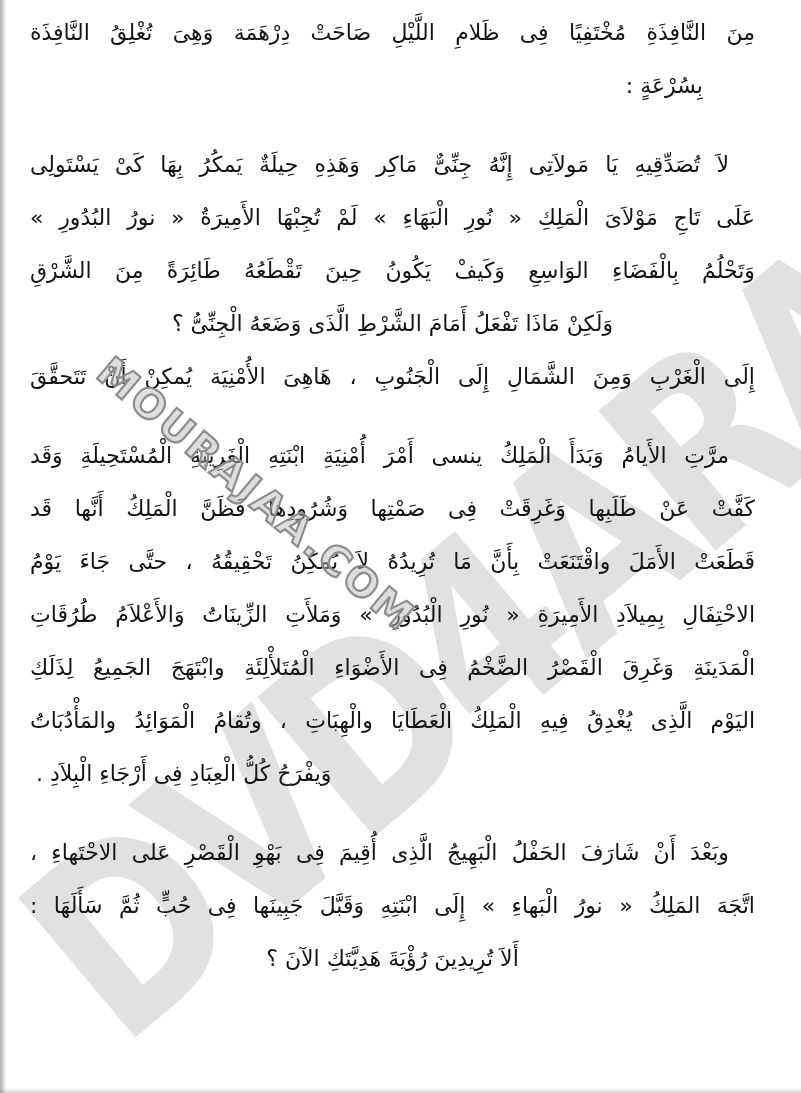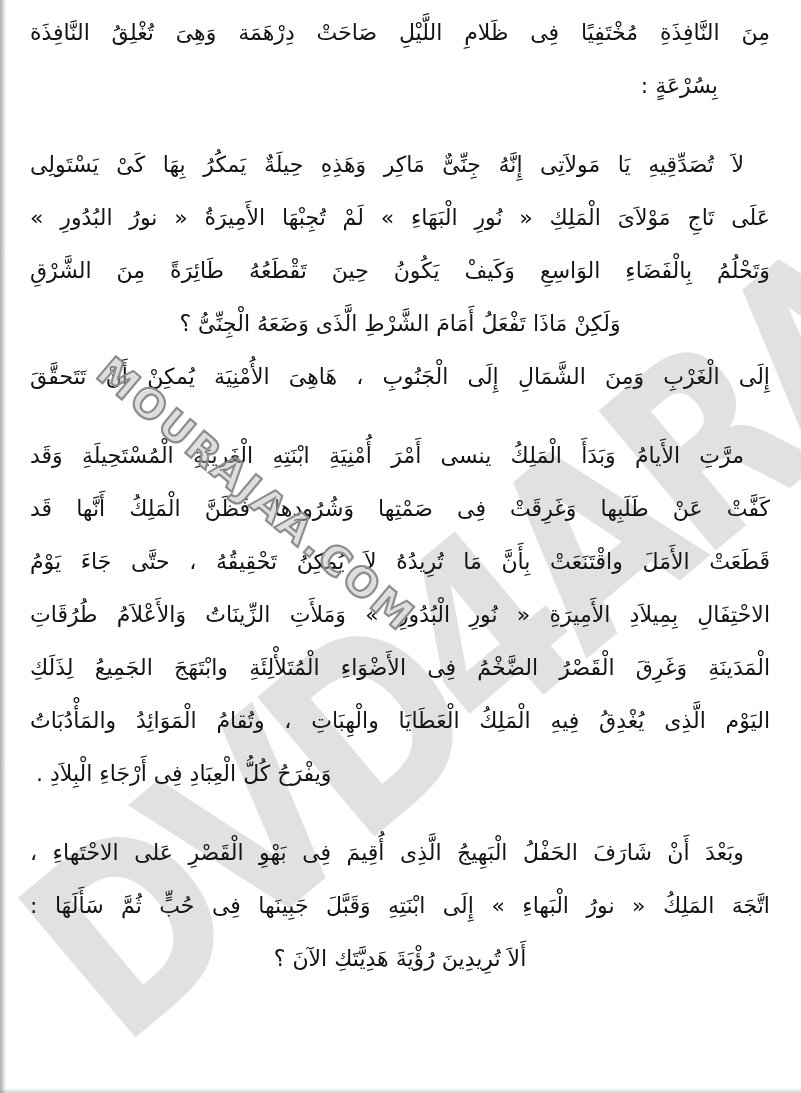--- a/index.html
+++ b/index.html
@@ -59,21 +59,21 @@
   .text-block {
     position: absolute;
     top: 6px; right: 30px; left: 30px;
     direction: rtl;
     color: #141414;
     font-size: 22px;
     line-height: 53px;
     z-index: 2;
   }
 
-  .para { margin: 0 1px 26px 0; }
+  .para { margin: 0 16px 26px 0; }
 
   .line {
     text-align: justify;
     text-align-last: justify;
   }
   .line.first   { padding-right: 26px; }
   .line.short-right  { text-align: center;  text-align-last: right;  padding-right: 52px; }
   .line.short-center { text-align: center; text-align-last: center; }
   .line.short-left   { text-align: center;   text-align-last: left;   padding-left: 6px; }
 

